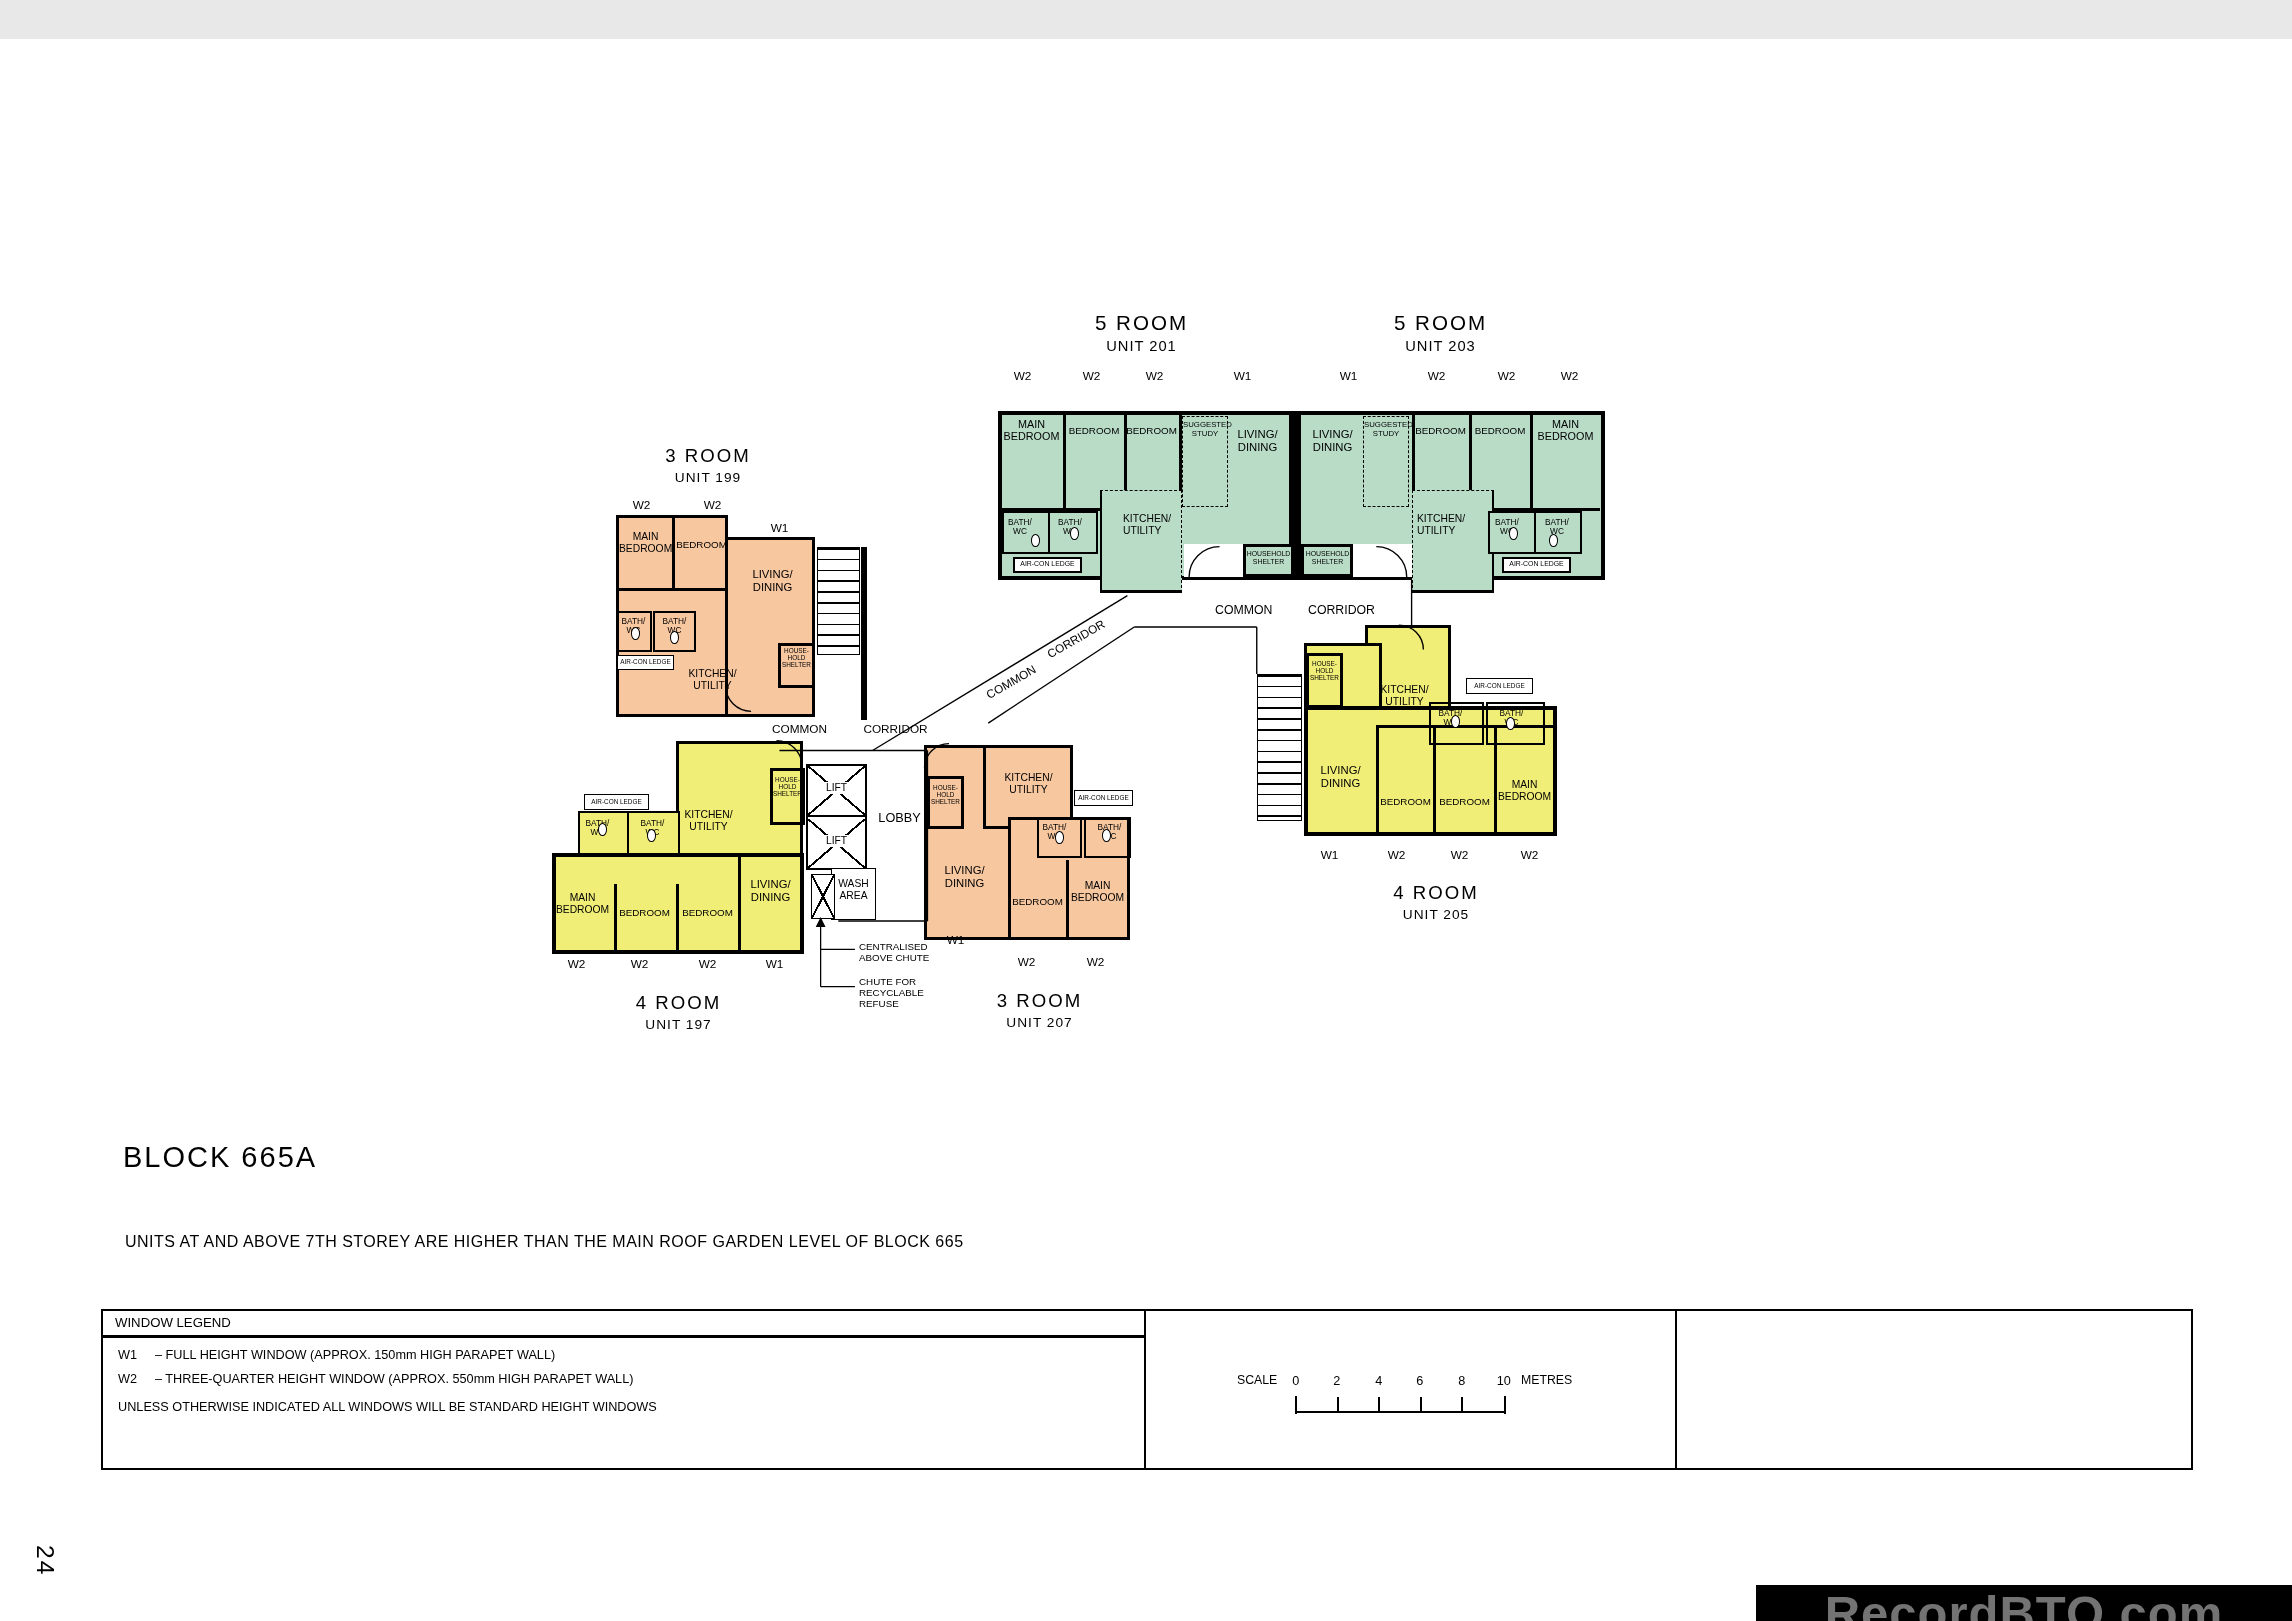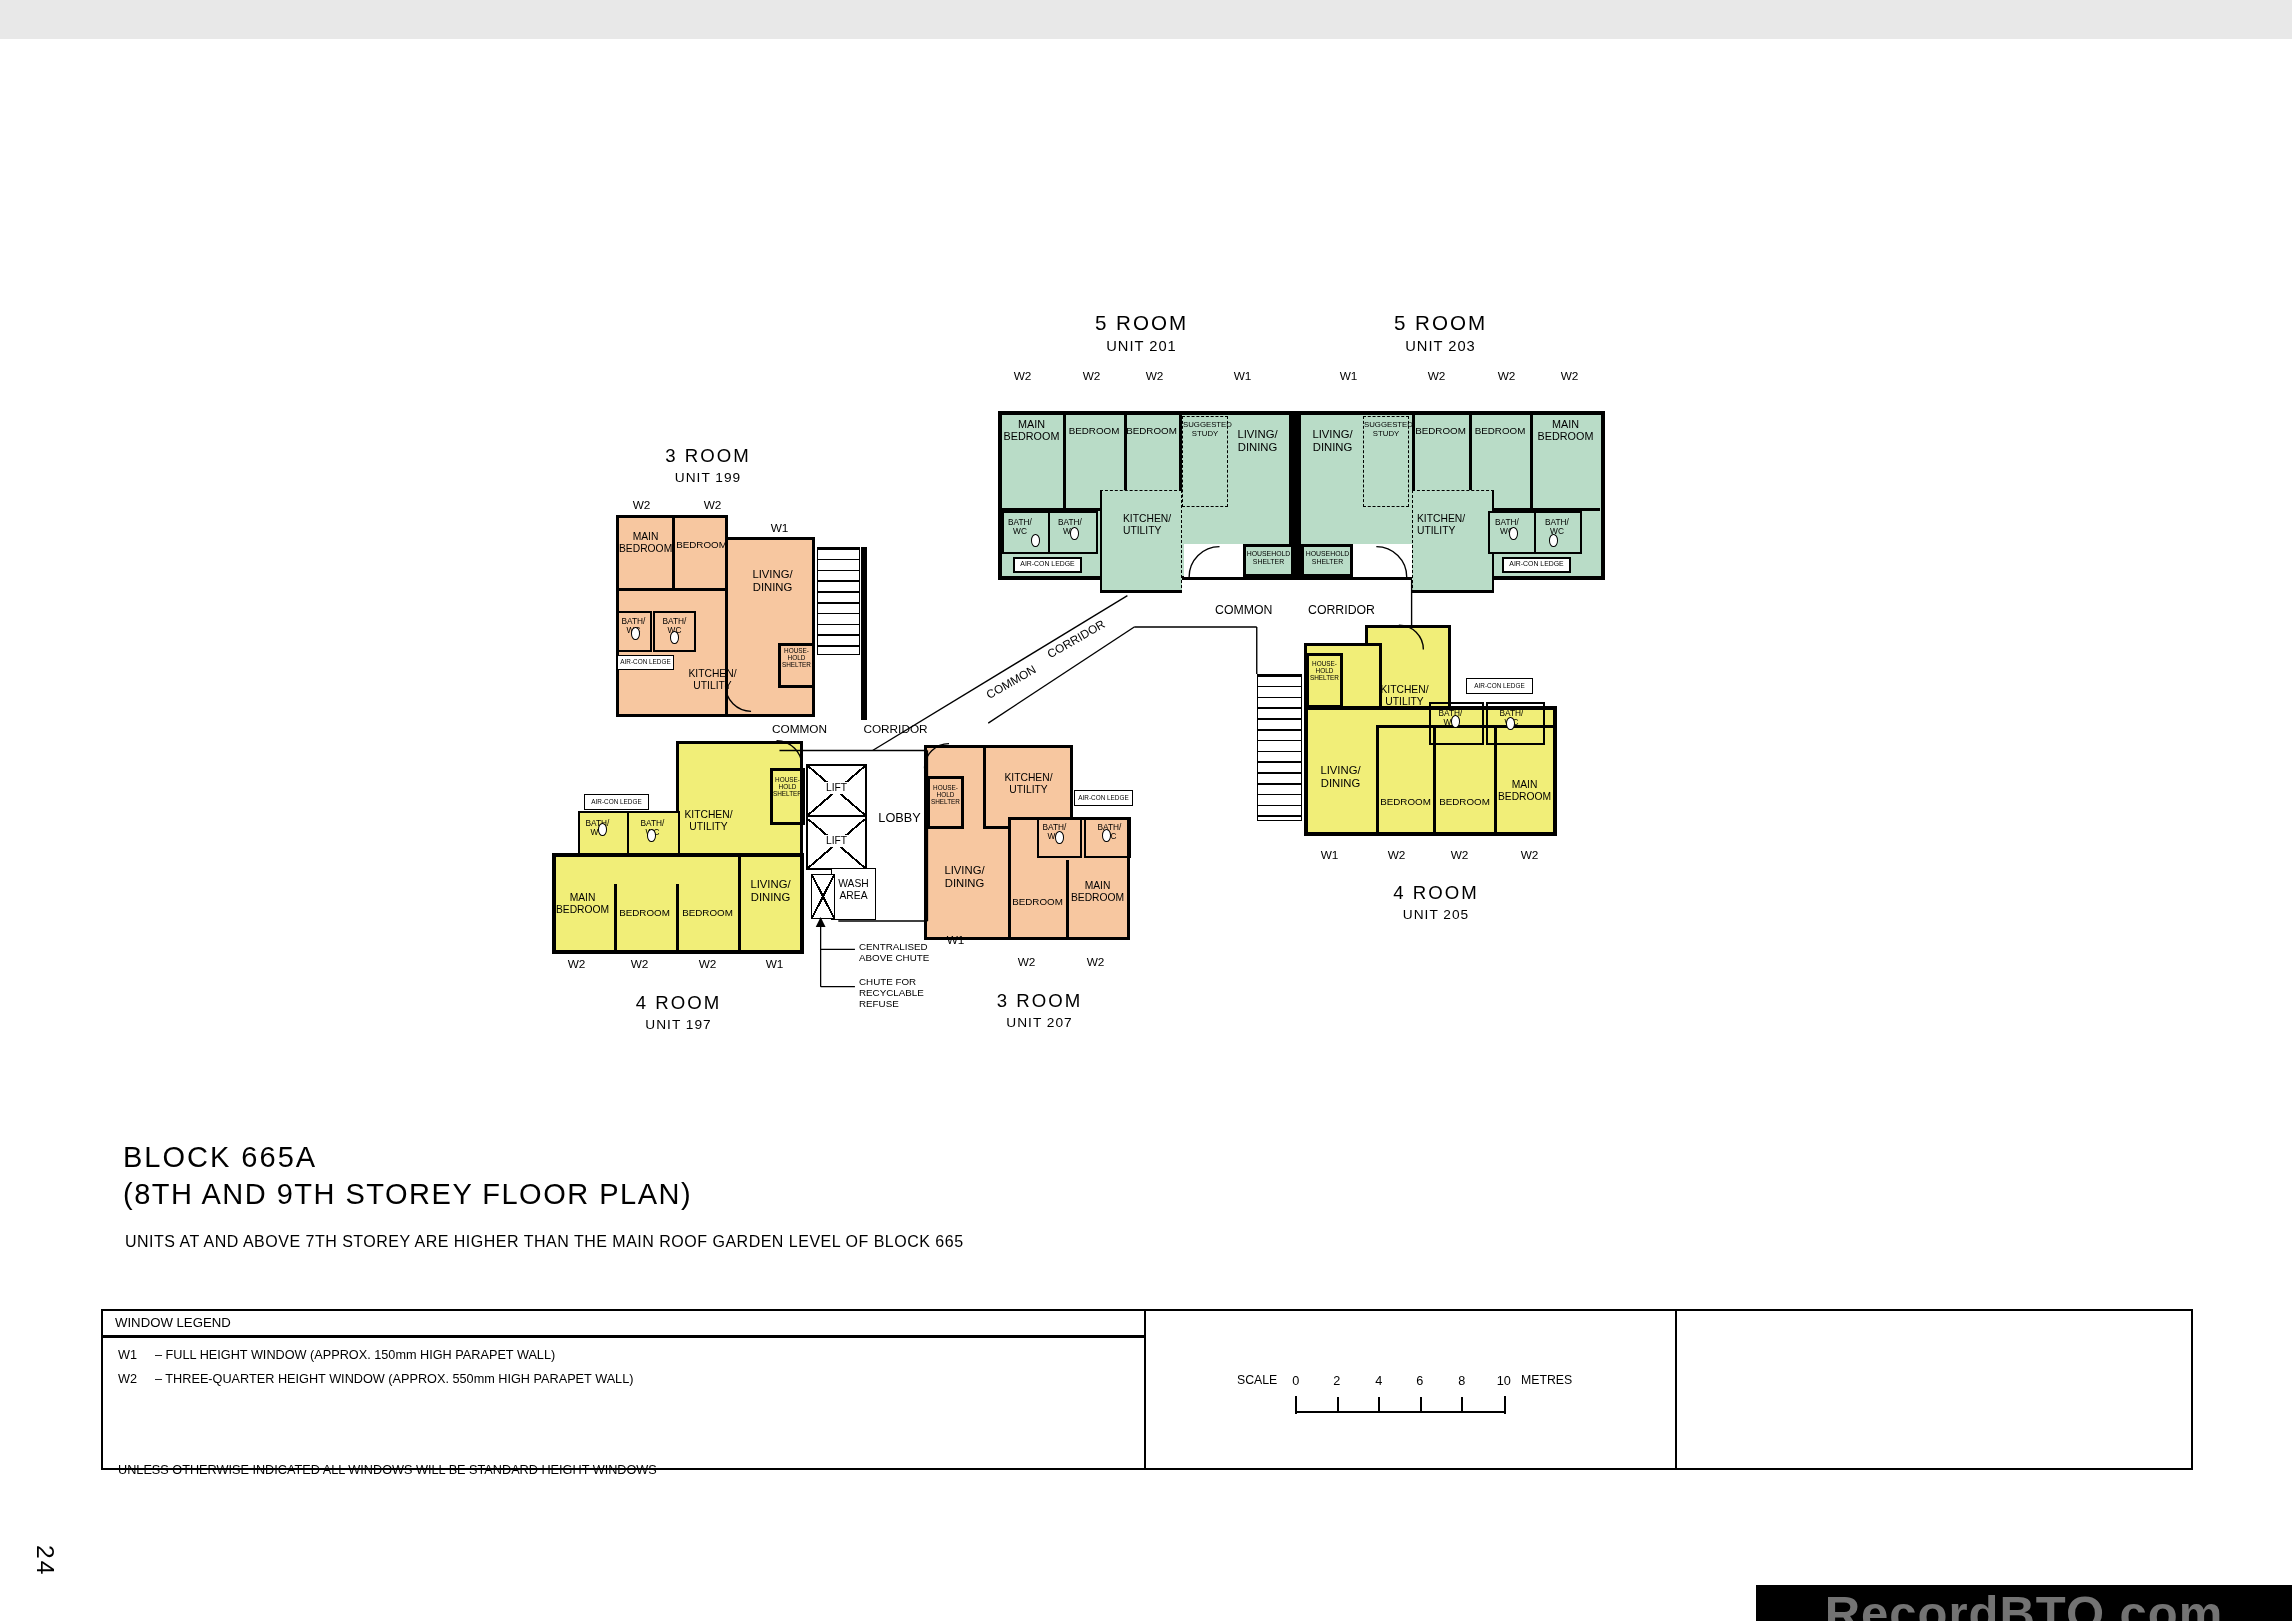--- a/index.html
+++ b/index.html
@@ -248,31 +248,30 @@
       <path d="M943,744 A25,25 0 0 1 968,719"></path>
       <path d="M1427,598 A25,25 0 0 1 1452,623"></path>
     </g>
     <g stroke="#000" stroke-width="1.3" fill="none">
       <path d="M837,900 V967 M837,929 H872 M837,967 H872"></path>
     </g>
     <polygon points="837,896 832,906 842,906" fill="#000"></polygon>
   </svg>
 
   <div class="t tl nw" style="left:123px;top:1102px;font-size:29px;letter-spacing:2px;">BLOCK 665A</div>
-  <div class="t tl nw" style="left:123px;top:1139px;font-size:29px;letter-spacing:1.5px;">(8TH AND 9TH STOREY FLOOR PLAN)</div>
   <div class="t tl nw" style="left:125px;top:1194px;font-size:16px;letter-spacing:0.5px;">UNITS AT AND ABOVE 7TH STOREY ARE HIGHER THAN THE MAIN ROOF GARDEN LEVEL OF BLOCK 665</div>
 
   <div class="legendbox" style="left:101px;top:1270px;width:1045px;height:161px;"></div>
   <div class="wall" style="left:103px;top:1296px;width:1041px;height:2.9px;"></div>
   <div class="t tl nw" style="left:115px;top:1277px;font-size:13.2px;">WINDOW LEGEND</div>
   <div class="t tl nw" style="left:118px;top:1309px;font-size:12.7px;">W1</div>
   <div class="t tl nw" style="left:155px;top:1309px;font-size:12.7px;">–  FULL HEIGHT WINDOW (APPROX. 150mm HIGH PARAPET WALL)</div>
   <div class="t tl nw" style="left:118px;top:1333px;font-size:12.7px;">W2</div>
   <div class="t tl nw" style="left:155px;top:1333px;font-size:12.7px;">–  THREE-QUARTER HEIGHT WINDOW (APPROX. 550mm HIGH PARAPET WALL)</div>
-  <div class="t tl nw" style="left:118px;top:1424px;font-size:12.7px;">UNLESS OTHERWISE INDICATED ALL WINDOWS WILL BE STANDARD HEIGHT WINDOWS</div>
+  <div class="t tl nw" style="left:118px;top:1361px;font-size:12.7px;">UNLESS OTHERWISE INDICATED ALL WINDOWS WILL BE STANDARD HEIGHT WINDOWS</div>
 
   <div class="legendbox" style="left:1144px;top:1270px;width:533px;height:161px;"></div>
   <div class="t tl nw" style="left:1237px;top:1335px;font-size:12.3px;">SCALE</div>
   <div class="t" style="left:1284px;top:1335px;width:23.5px;font-size:12.7px;">0</div>
   <div class="t" style="left:1325px;top:1335px;width:23.5px;font-size:12.7px;">2</div>
   <div class="t" style="left:1367px;top:1335px;width:23.5px;font-size:12.7px;">4</div>
   <div class="t" style="left:1408px;top:1335px;width:23.5px;font-size:12.7px;">6</div>
   <div class="t" style="left:1450px;top:1335px;width:23.5px;font-size:12.7px;">8</div>
   <div class="t" style="left:1492px;top:1335px;width:23.5px;font-size:12.7px;">10</div>
   <div class="t tl nw" style="left:1521px;top:1335px;font-size:12.3px;">METRES</div>

